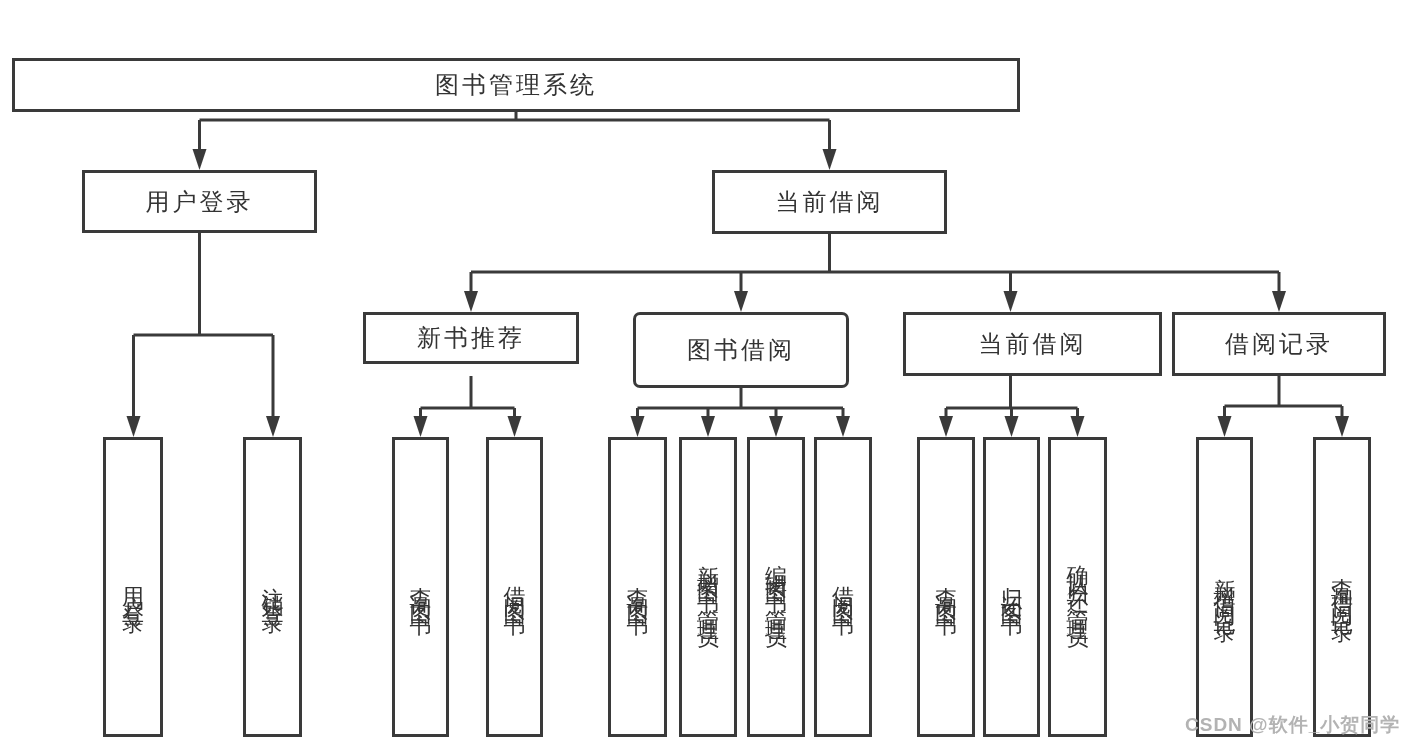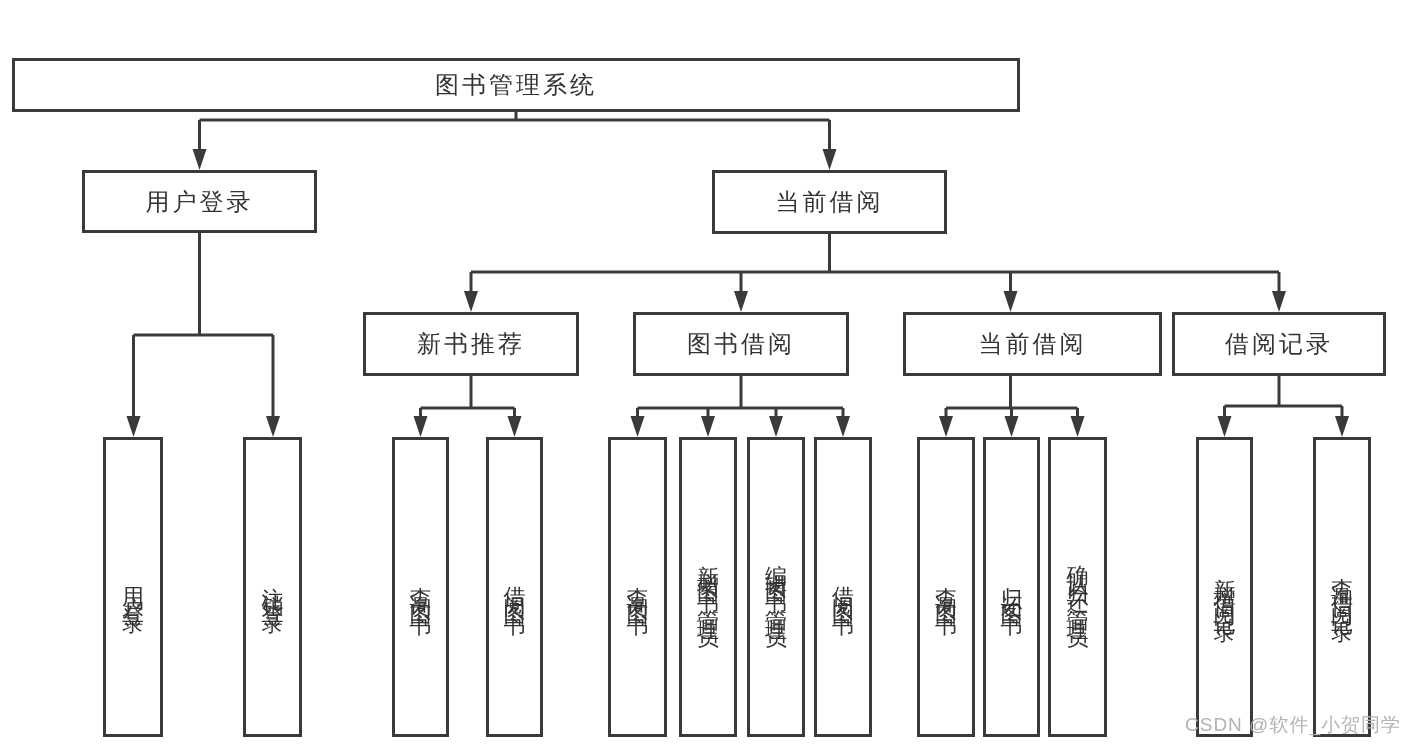--- a/index.html
+++ b/index.html
@@ -44,20 +44,21 @@
     line-height: 1;
   }
   .watermark {
     position: absolute;
     left: 1185px;
     top: 712px;
     font-size: 19px;
     letter-spacing: 1px;
     color: #b3b3b3;
     white-space: nowrap;
+    font-weight: bold;
   }
 </style>
 </head>
 <body>
 
 <div class="stage">
 
   <svg class="edges" viewBox="0 0 1405 747" xmlns="http://www.w3.org/2000/svg">
 
     <path class="edge" d="M516 68 V120 M199.5 120 H829.5 M199.5 120 V160 M829.5 120 V160"></path>
@@ -98,24 +99,24 @@
     <span>图书管理系统</span>
   </div>
 
   <div class="node" style="left:82px; top:170px; width:235px; height:63px;">
     <span>用户登录</span>
   </div>
   <div class="node" style="left:712px; top:170px; width:235px; height:64px;">
     <span>当前借阅</span>
   </div>
 
-  <div class="node" style="left:363px; top:312px; width:216px; height:64px;">
+  <div class="node" style="left:363px; top:312px; width:216px; height:52px;">
     <span>新书推荐</span>
   </div>
-  <div class="node" style="left:633px; top:312px; width:216px; height:64px;">
+  <div class="node" style="left:633px; top:312px; width:216px; height:76px;border-radius:7px;">
     <span>图书借阅</span>
   </div>
   <div class="node" style="left:903px; top:312px; width:259px; height:64px;">
     <span>当前借阅</span>
   </div>
   <div class="node" style="left:1172px; top:312px; width:214px; height:64px;">
     <span>借阅记录</span>
   </div>
 
   <div class="node leaf" style="left:103px; top:437px; width:60px; height:300px;">

